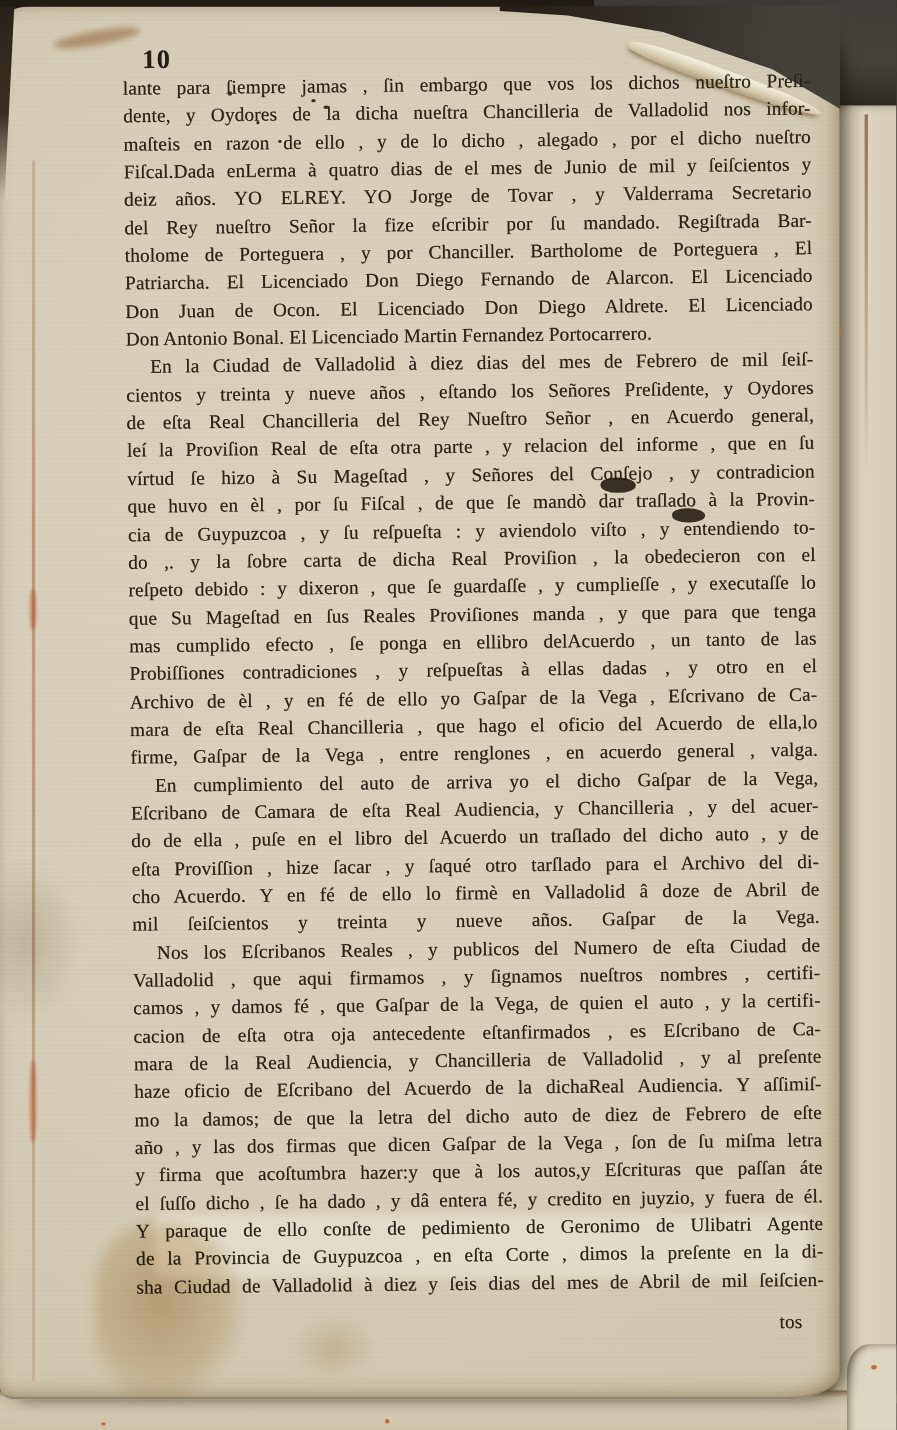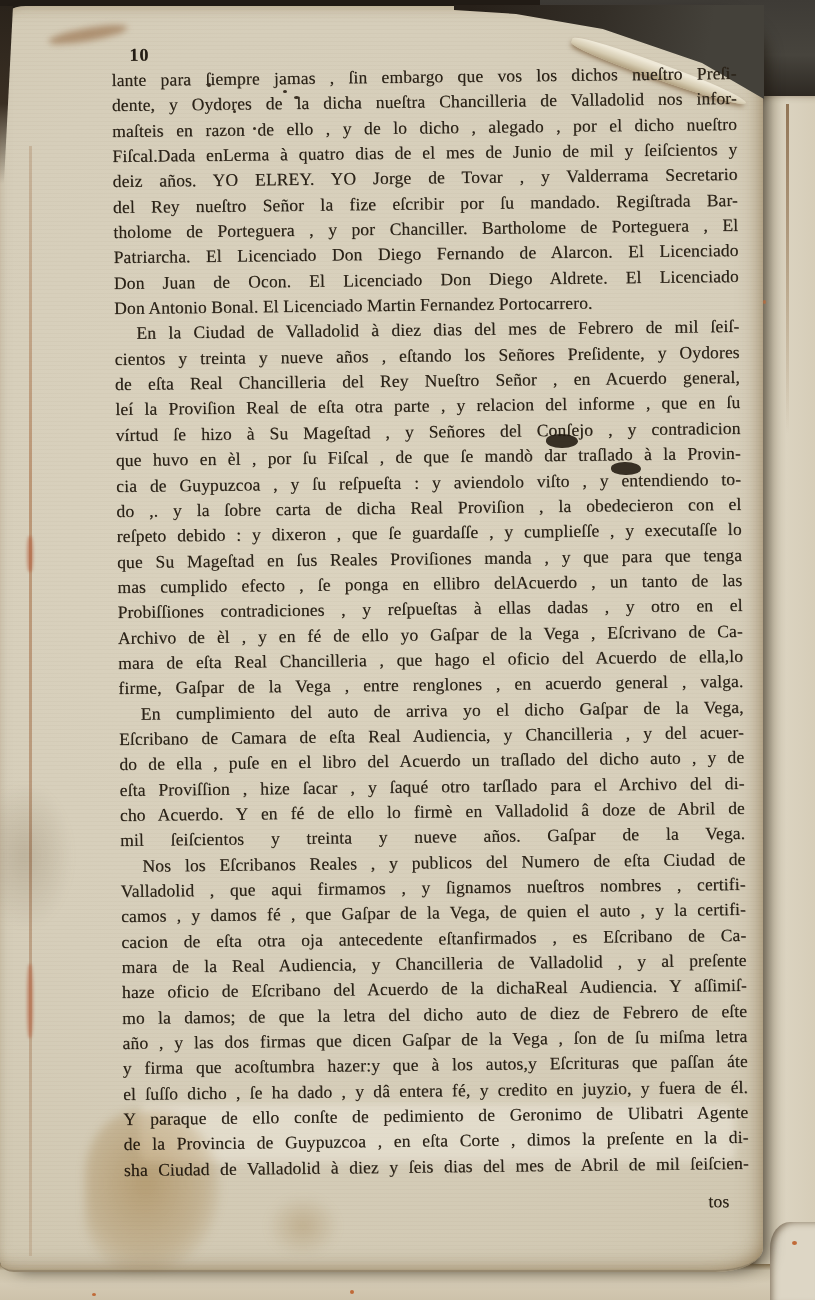--- a/index.html
+++ b/index.html
@@ -53,21 +53,21 @@
   .crease-stain{width:6px;background:rgba(178,82,48,.5);filter:blur(1.5px);border-radius:40%;}
 
   
   #text-block{left:118px;top:62px;width:625px;
     transform:rotate(-0.65deg);transform-origin:0 50%;
     color:#2b2318;font-size:17.5px;line-height:25.35px;letter-spacing:.15px;
     text-shadow:.3px .25px .35px rgba(43,35,24,.55);}
   .tl{text-align:justify;text-align-last:justify;height:25.35px;white-space:normal;}
   .tl.nj{text-align-last:left;}
   .tl.ind{text-indent:22px;}
-  #folio{position:absolute;left:18px;top:-25px;font-size:18px;font-weight:bold;
+  #folio{position:absolute;left:18px;top:-25px;font-size:24px;font-weight:bold;
     letter-spacing:1px;color:#241d14;}
   #catchword{margin-top:13px;text-align:right;padding-right:20px;font-size:17.5px;}
 
   
   .ink-blot{background:#221a10;opacity:.88;border-radius:46% 54% 50% 50%;filter:blur(.5px);}
   .ink-dot{background:#3a3023;border-radius:50%;}
   .stain{mix-blend-mode:multiply;filter:blur(5px);}
   .speck{background:#c06a38;border-radius:50%;}
   #ghost-band{left:140px;top:1098px;width:595px;height:58px;
     background:rgba(243,239,228,.45);filter:blur(4px);border-radius:8px;}

